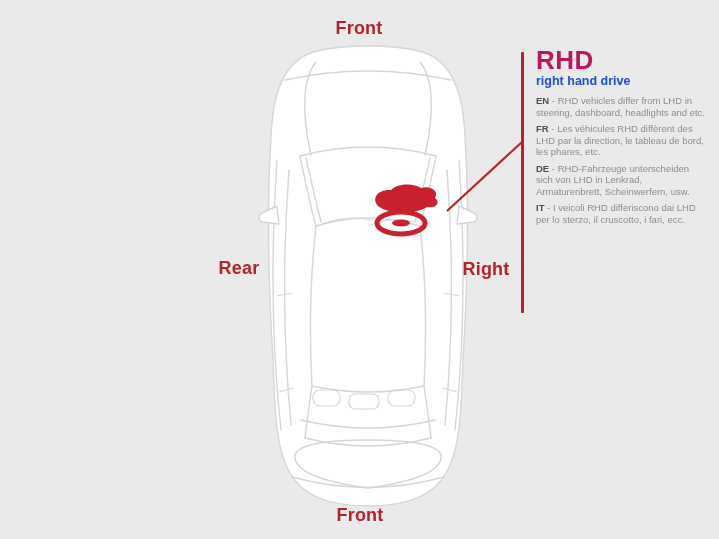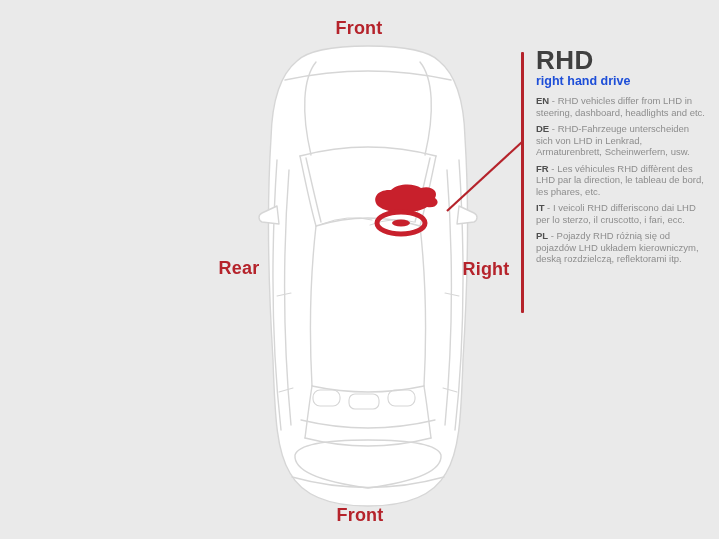--- a/index.html
+++ b/index.html
@@ -41,21 +41,21 @@
     background: #b5232b;
     border-radius: 1px;
   }
   .panel {
     position: absolute;
     left: 536px;
     top: 46px;
     width: 172px;
   }
   .panel-title {
-    color: #404040;
+    color: #be185d;
     font-weight: bold;
     font-size: 26px;
     line-height: 28px;
     letter-spacing: 0.5px;
   }
   .panel-subtitle {
     color: #1d4ed8;
     font-weight: bold;
     font-size: 12.5px;
     line-height: 15px;
@@ -152,23 +152,22 @@
   <div class="orient-label" style="left:360px; top:515px;">Front</div>
 
   <div class="rule"></div>
 
   <div class="panel">
     <div class="panel-title">RHD</div>
     <div class="panel-subtitle">right hand drive</div>
 
     <p class="entry"><span class="lang">EN</span><span class="sep"> - </span><span class="txt">RHD vehicles differ from LHD in steering, dashboard, headlights and etc.</span></p>
 
+    <p class="entry"><span class="lang">FR</span><span class="sep"> - </span><span class="txt">Les véhicules RHD diffèrent des LHD par la direction, le tableau de bord, les phares, etc.</span></p>
+
     <p class="entry"><span class="lang">DE</span><span class="sep"> - </span><span class="txt">RHD-Fahrzeuge unterscheiden sich von LHD in Lenkrad, Armaturenbrett, Scheinwerfern, usw.</span></p>
-
-    <p class="entry"><span class="lang">FR</span><span class="sep"> - </span><span class="txt">Les véhicules RHD diffèrent des LHD par la direction, le tableau de bord, les phares, etc.</span></p>
 
     <p class="entry"><span class="lang">IT</span><span class="sep"> - </span><span class="txt">I veicoli RHD differiscono dai LHD per lo sterzo, il cruscotto, i fari, ecc.</span></p>
 
 
-    <p class="entry"><span class="lang">PL</span><span class="sep"> - </span><span class="txt">Pojazdy RHD różnią się od pojazdów LHD układem kierowniczym, deską rozdzielczą, reflektorami itp.</span></p>
   </div>
 
 </div>
 
 </body></html>

